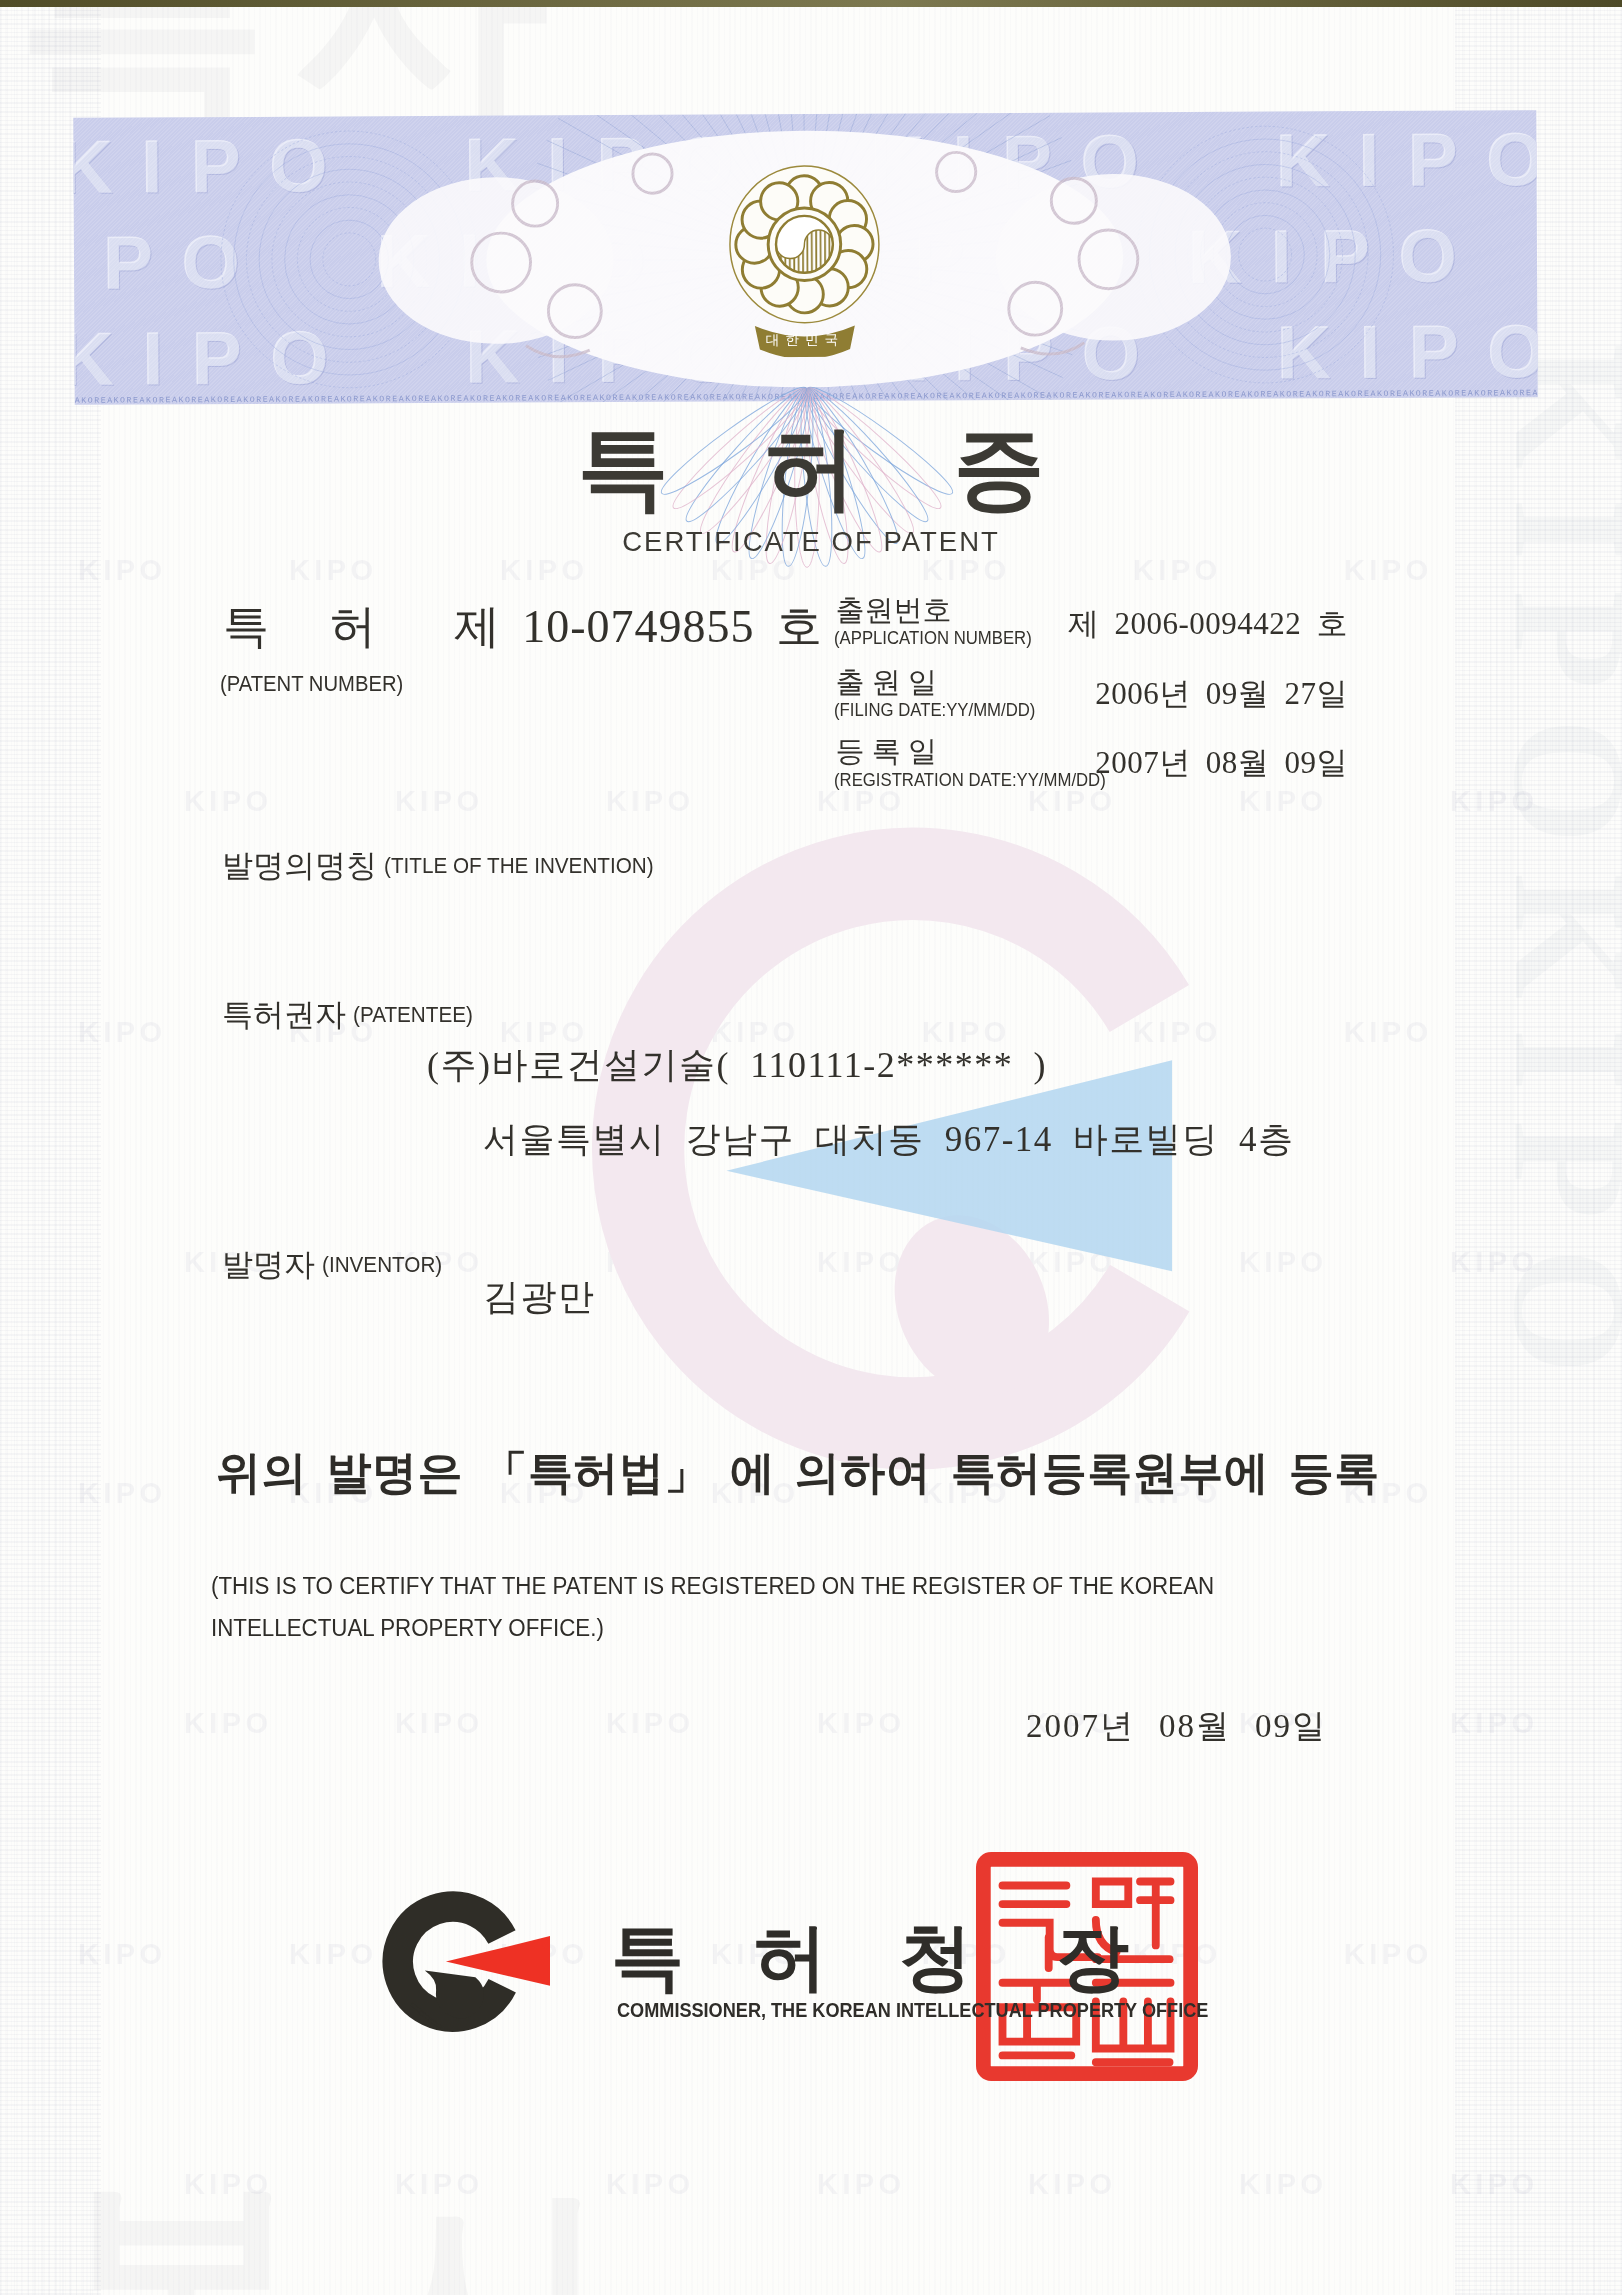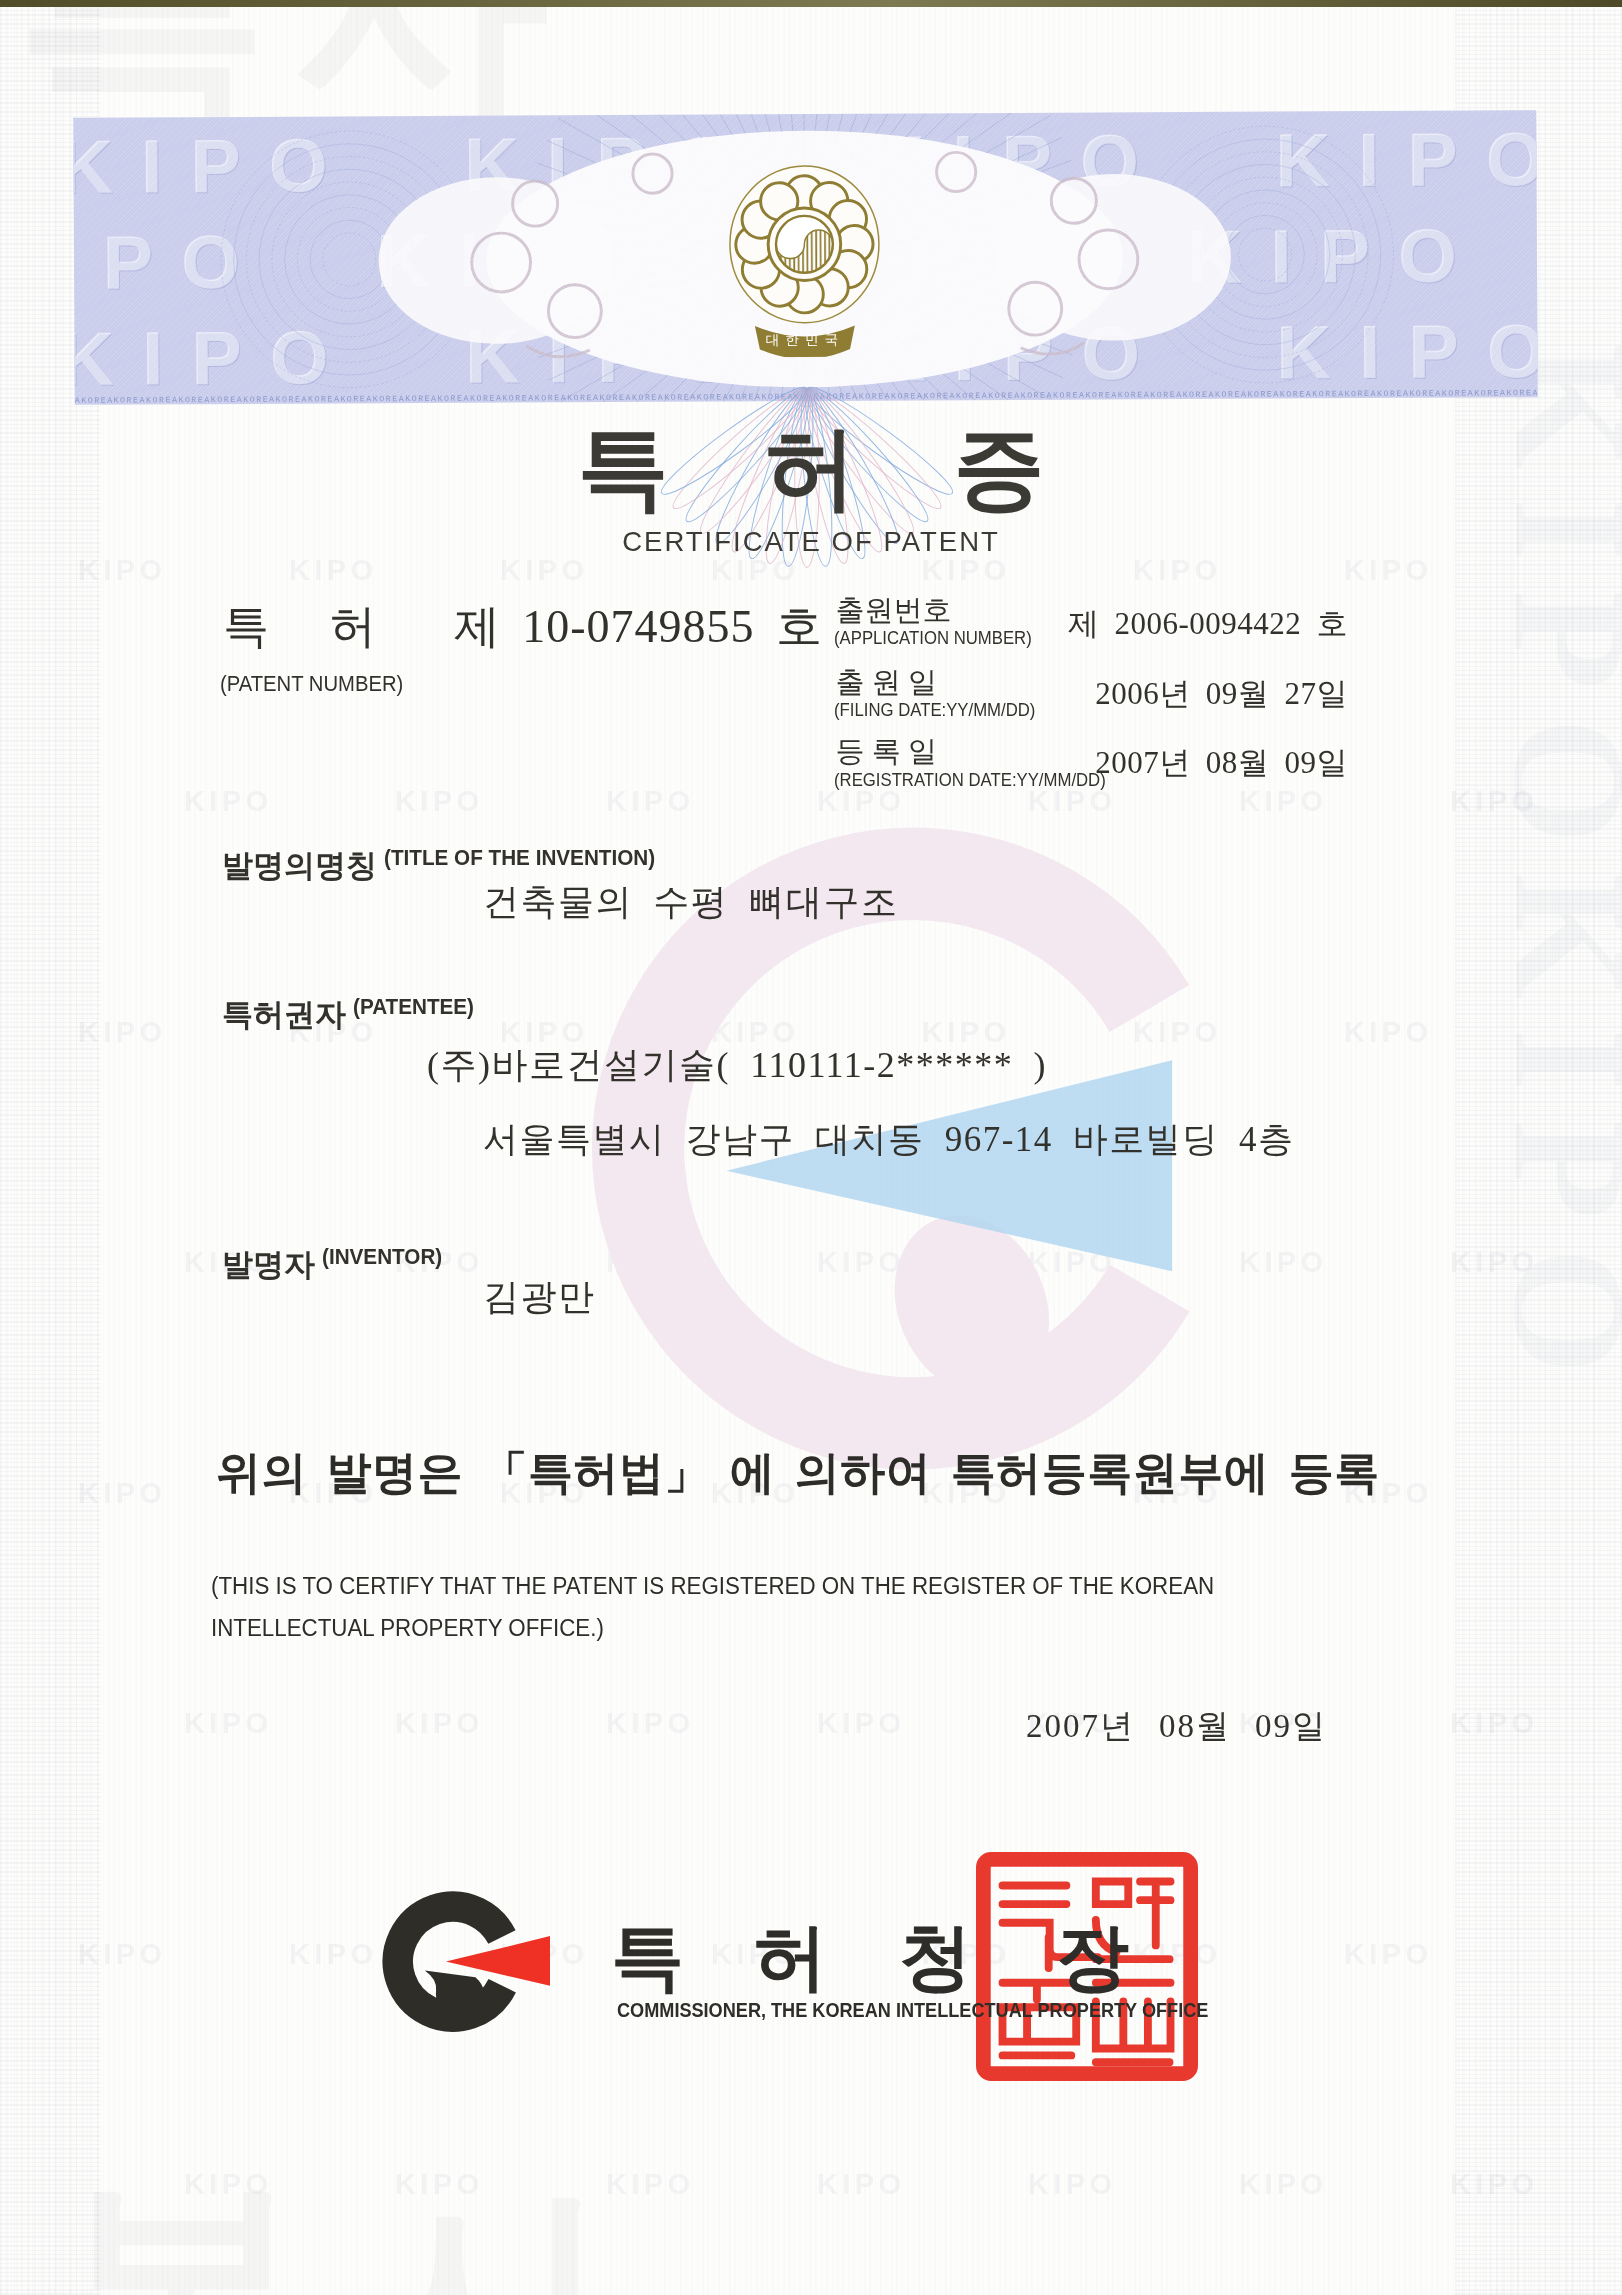--- a/index.html
+++ b/index.html
@@ -59,21 +59,21 @@
   .patent-en{position:absolute;left:220px;top:671px;z-index:4;
     font-family:"Liberation Sans","DejaVu Sans",sans-serif;font-size:22px;
     transform:scaleX(.92);transform-origin:left;}
   .right-col{position:absolute;left:834px;top:595px;width:514px;height:226px;z-index:4;}
   .right-col .lko{position:absolute;left:1.5px;font-size:29px;line-height:1.05;}
   .right-col .len{position:absolute;left:0;font-family:"Liberation Sans","DejaVu Sans",sans-serif;
     font-size:18.6px;transform:scaleX(.9);transform-origin:left;white-space:nowrap;}
   .right-col .val{position:absolute;right:0;text-align:right;font-size:31px;white-space:nowrap;
     letter-spacing:0.5px;word-spacing:6.9px;}
   
-  .sec-label{position:absolute;z-index:4;display:flex;align-items:flex-start;white-space:nowrap;font-weight:bold;}
+  .sec-label{position:absolute;z-index:4;display:flex;align-items:center;white-space:nowrap;}
   .sec-label .ko{font-size:31px;}
   .sec-label .en{font-family:"Liberation Sans","DejaVu Sans",sans-serif;font-size:22px;margin-left:6.9px;
     transform:scaleX(.94);transform-origin:left;}
   .sec-value{position:absolute;z-index:4;font-size:36px;white-space:nowrap;letter-spacing:1.5px;word-spacing:9.8px;}
   
   .center-mark{position:absolute;left:540px;top:805px;z-index:1;}
   
   .stmt{position:absolute;left:216px;z-index:4;font-size:45px;font-weight:700;letter-spacing:0.5px;
     word-spacing:7.8px;white-space:nowrap;color:#2e2c28;}
   .stmt-en{position:absolute;left:211px;z-index:4;font-family:"Liberation Sans","DejaVu Sans",sans-serif;
@@ -371,21 +371,20 @@
 
     <div class="lko" style="top:141px">등 록 일</div>
     <div class="len" style="top:174px">(REGISTRATION DATE:YY/MM/DD)</div>
     <div class="val" style="top:147px">2007년  08월  09일</div>
   </div>
 
   <div class="sec-label" style="left:222px;top:845px">
     <span class="ko">발명의명칭</span>
     <span class="en">(TITLE OF THE INVENTION)</span>
   </div>
-  <div class="sec-value" style="left:483px;top:878px">건축물의 수평 뼈대구조</div>
 
   <div class="sec-label" style="left:222px;top:994px">
     <span class="ko">특허권자</span>
     <span class="en">(PATENTEE)</span>
   </div>
   <div class="sec-value" style="left:427px;top:1041px">(주)바로건설기술( 110111-2****** )</div>
   <div class="sec-value" style="left:483px;top:1116px;font-size:35px">서울특별시 강남구 대치동 967-14 바로빌딩 4층</div>
 
   <div class="sec-label" style="left:222px;top:1244px">
     <span class="ko">발명자</span>

